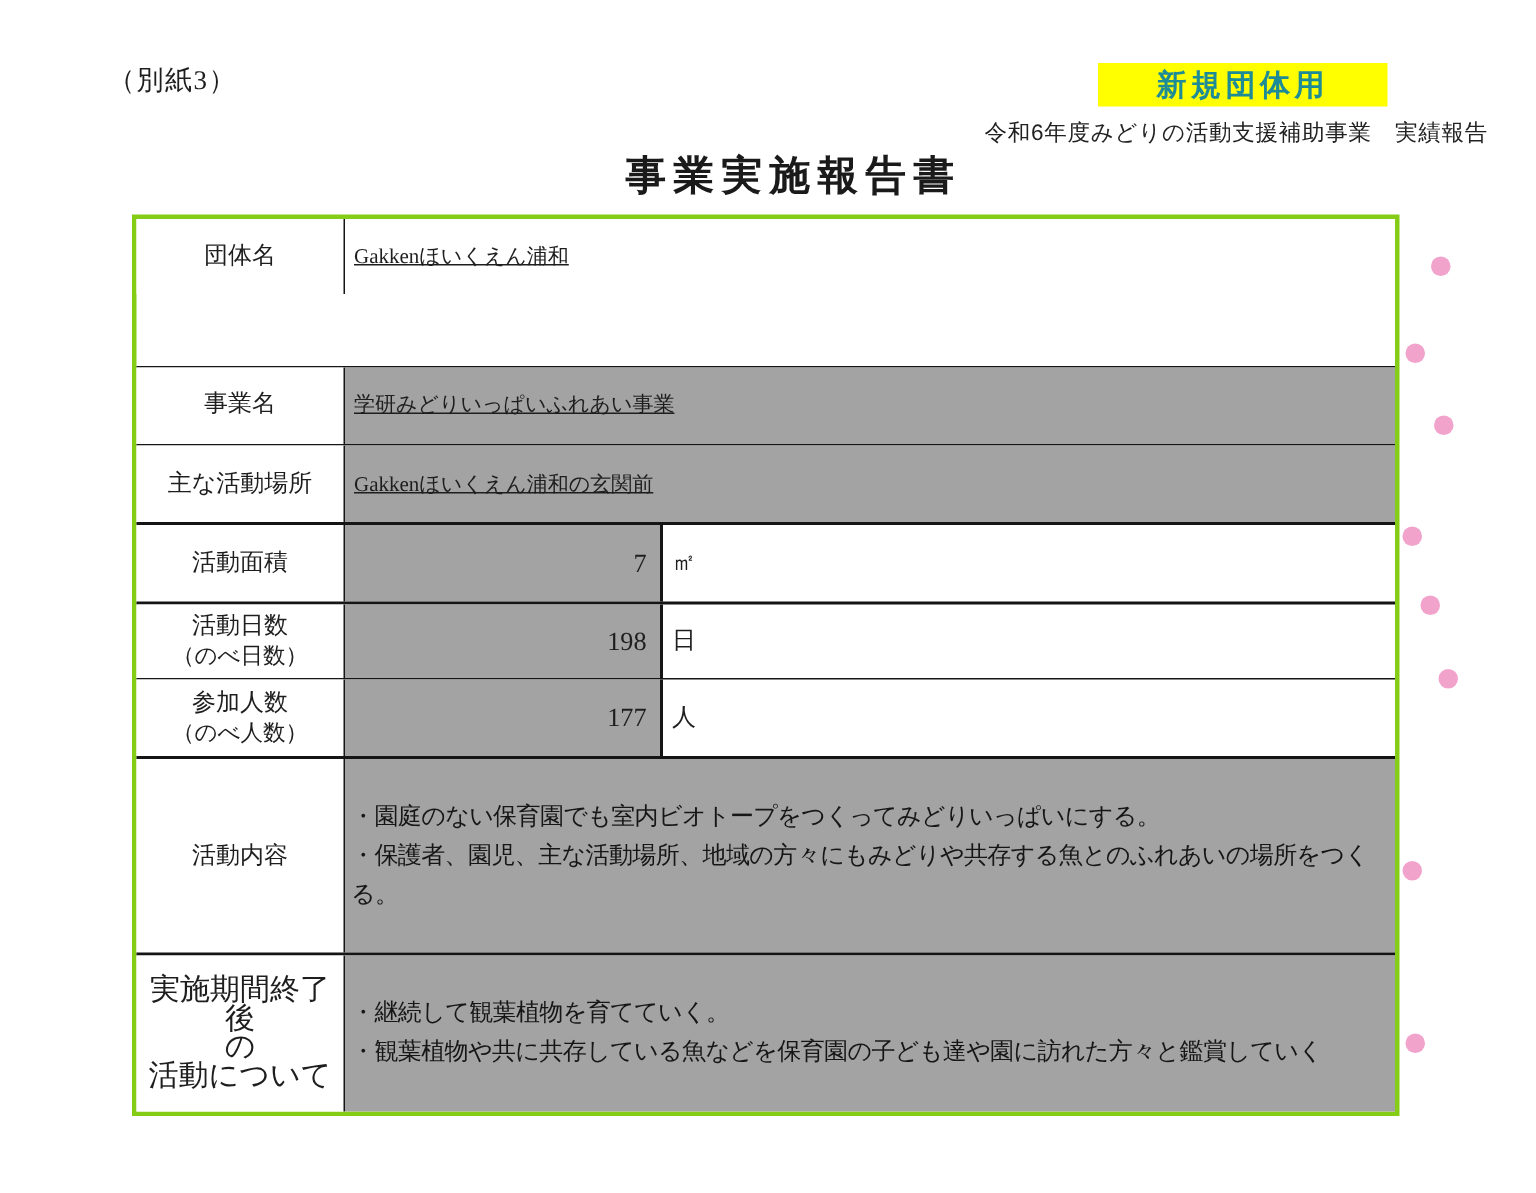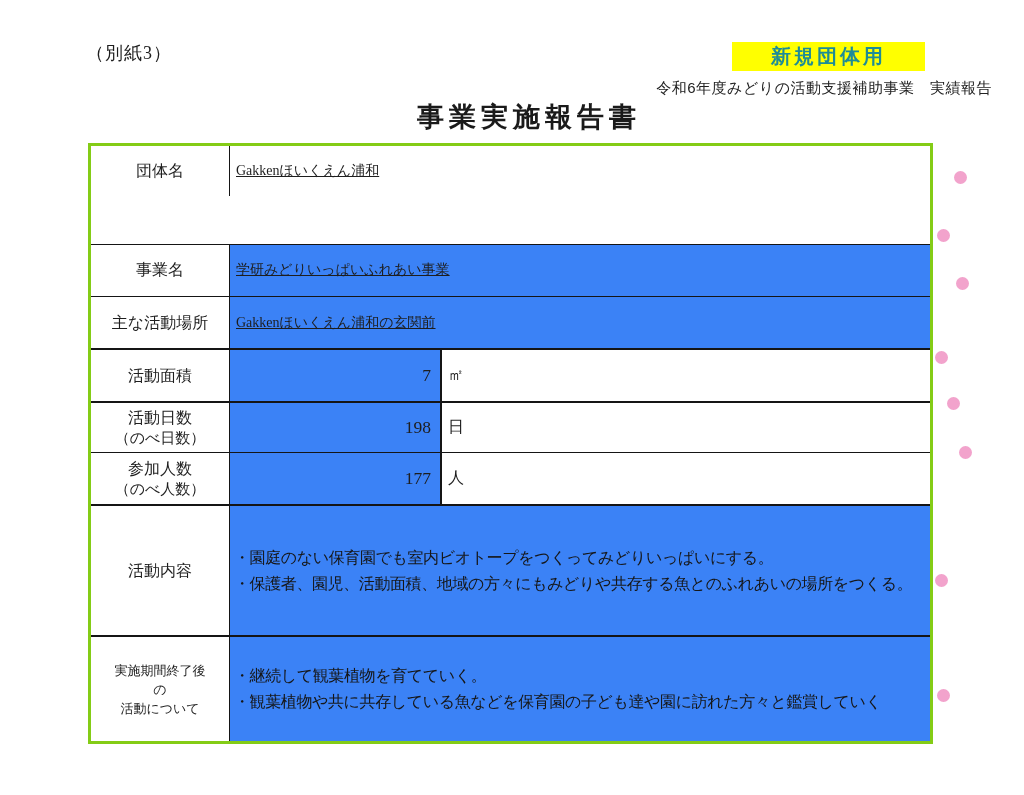--- a/index.html
+++ b/index.html
@@ -2,21 +2,21 @@
 <html><head>
 <meta charset="utf-8">
 <style>
   html,body { margin:0; padding:0; background:#ffffff; }
   .page {
     position:relative; width:1024px; height:795px; background:#ffffff;
     font-family:"Liberation Serif","DejaVu Serif",serif; color:#1e1e1e;
     overflow:hidden;
   }
   .corner-label {
-    position:absolute; left:86px; top:41px; font-size:18px; letter-spacing:1px;
+    position:absolute; left:72px; top:41px; font-size:18px; letter-spacing:1px;
   }
   .badge {
     position:absolute; left:732px; top:42px; width:193px; height:29px;
     background:#FFFF00; color:#1E8C96;
     font-family:"Liberation Sans","DejaVu Sans",sans-serif;
     font-weight:bold; font-size:20px; letter-spacing:3px;
     display:flex; align-items:center; justify-content:center;
   }
   .subtitle {
     position:absolute; top:79px; left:0; width:956px; text-align:right;
@@ -44,23 +44,23 @@
   .r6 { height:56px; }
   .r7 { height:143px; }
   .r8 { height:115px; }
   .cell { box-sizing:border-box; display:flex; align-items:center; }
   .label {
     width:139px; border-right:1.5px solid #151515;
     flex-direction:column; justify-content:center; text-align:center;
     font-size:16px; line-height:20px; background:#ffffff;
   }
   .label .sub { font-size:15px; }
-  .label3 { font-size:13px; line-height:19px; }
+  .label3 { font-size:20px; line-height:19px; }
   .value { flex:1; padding-left:6px; font-size:14px;text-decoration:underline; }
-  .fill  { background:#3b82f6; }
+  .fill  { background:#a3a3a3; }
   .num {
     width:212px; border-right:2px solid #151515;
     justify-content:flex-end; padding-right:9px; font-size:17.5px;
   }
   .unit { flex:1; padding-left:6px; font-size:16px; }
   .content {
     flex:1; flex-direction:column; justify-content:center; align-items:flex-start;
     padding-left:4px; padding-right:2px;
     font-family:"Liberation Sans","DejaVu Sans",sans-serif;
     font-size:16px; line-height:26px; letter-spacing:-0.4px; color:#161616;
@@ -121,21 +121,21 @@
         <div class="sub">（のべ人数）</div>
       </div>
       <div class="cell num fill">177</div>
       <div class="cell unit">人</div>
     </div>
 
     <div class="row r7 bt-thick">
       <div class="cell label">活動内容</div>
       <div class="cell content fill">
         <div>・園庭のない保育園でも室内ビオトープをつくってみどりいっぱいにする。</div>
-        <div>・保護者、園児、活動面積、地域の方々にもみどりや共存する魚とのふれあいの場所をつくる。</div>
+        <div>・保護者、園児、主な活動場所、地域の方々にもみどりや共存する魚とのふれあいの場所をつくる。</div>
       </div>
     </div>
 
     <div class="row r8 bt-thick">
       <div class="cell label label3">
         <div>実施期間終了後</div>
         <div>の</div>
         <div>活動について</div>
       </div>
       <div class="cell content fill">

